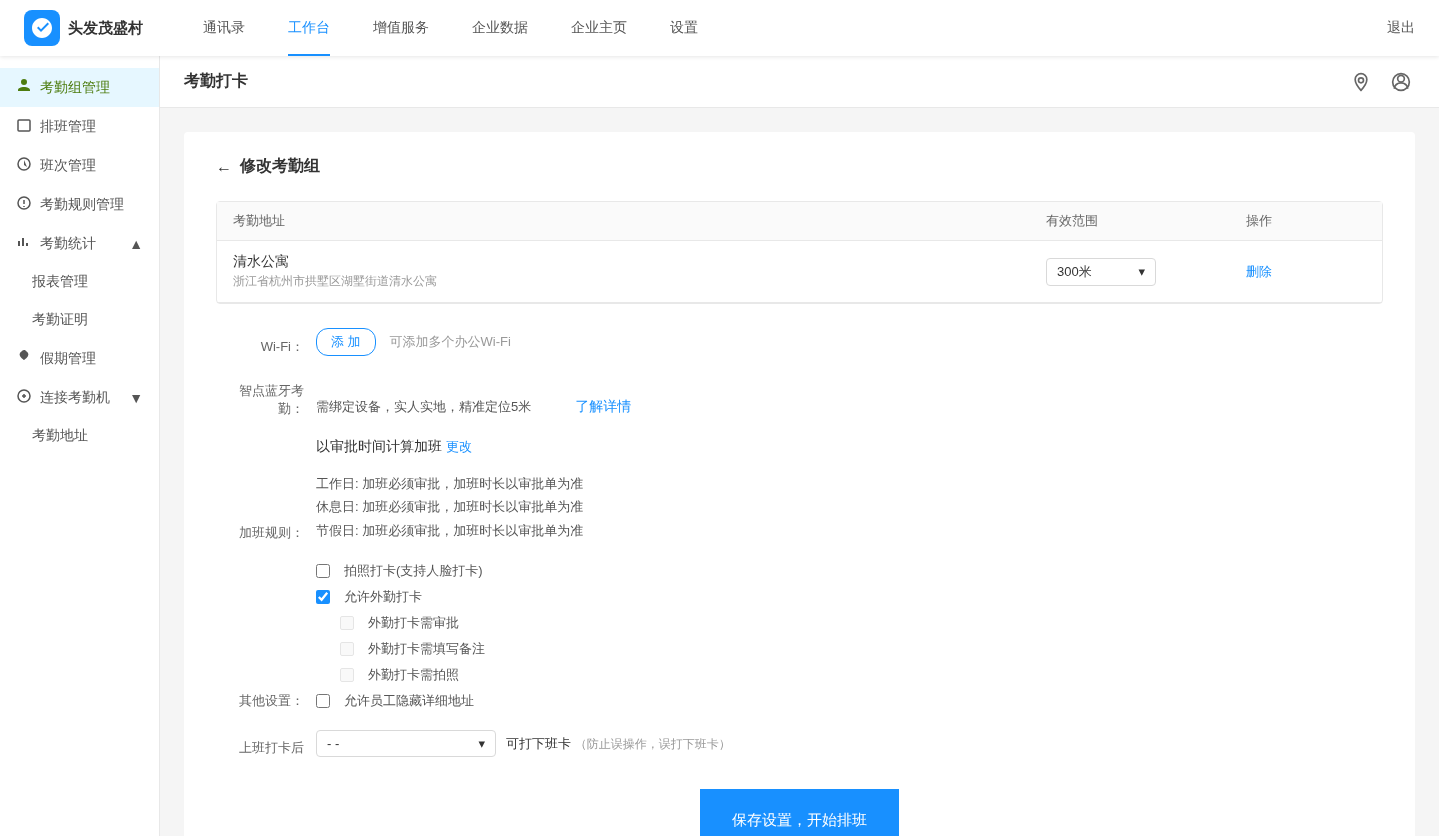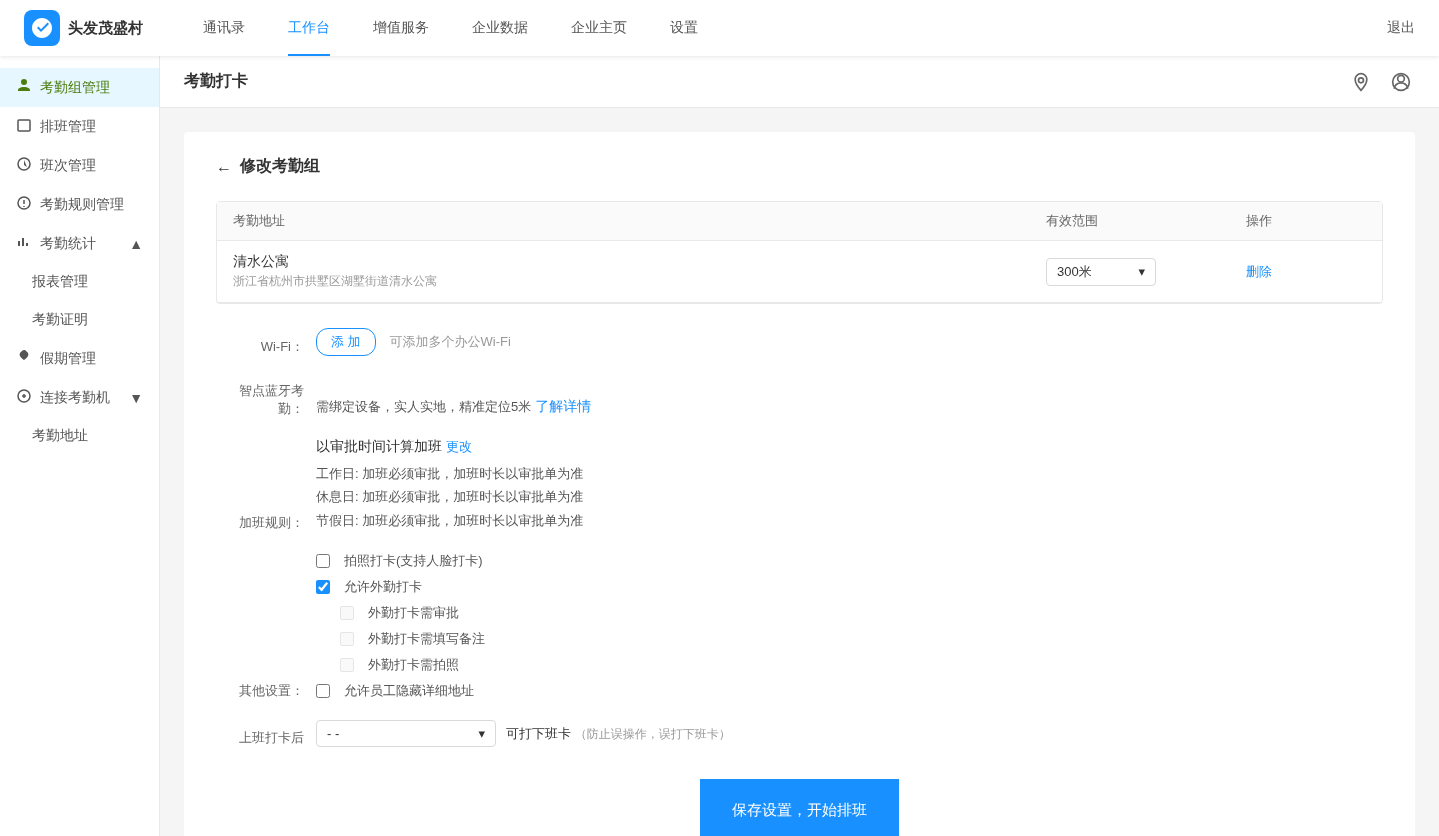--- a/index.html
+++ b/index.html
@@ -104,25 +104,25 @@
     
     .wifi-add-btn {
       border: 1px solid #1890ff; color: #1890ff; background: #fff;
       padding: 4px 14px; border-radius: 12px; cursor: pointer; font-size: 13px;
       margin-right: 10px;
     }
     .wifi-hint { color: #999; font-size: 13px; }
 
     
     .bluetooth-text { color: #555; font-size: 13px; line-height: 1.8; }
-    .link-text { color: #1890ff; cursor: pointer; }
+    .link-text { color: #1890ff; cursor: pointer; margin-left: 40px; }
 
     
     .rule-change-link { color: #1890ff; cursor: pointer; font-size: 13px; }
-    .rule-lines { margin-top: 6px; }
+    .rule-lines { margin-top: 16px; }
     .rule-line { font-size: 13px; color: #555; line-height: 1.8; }
 
     
     .checkbox-group { display: flex; flex-direction: column; gap: 8px; }
     .checkbox-row { display: flex; align-items: center; gap: 14px; }
     .checkbox-row.indent { padding-left: 24px; }
     input[type="checkbox"] { width: 14px; height: 14px; cursor: pointer; accent-color: #1890ff; }
     .checkbox-label { font-size: 13px; color: #555; }
 
     

